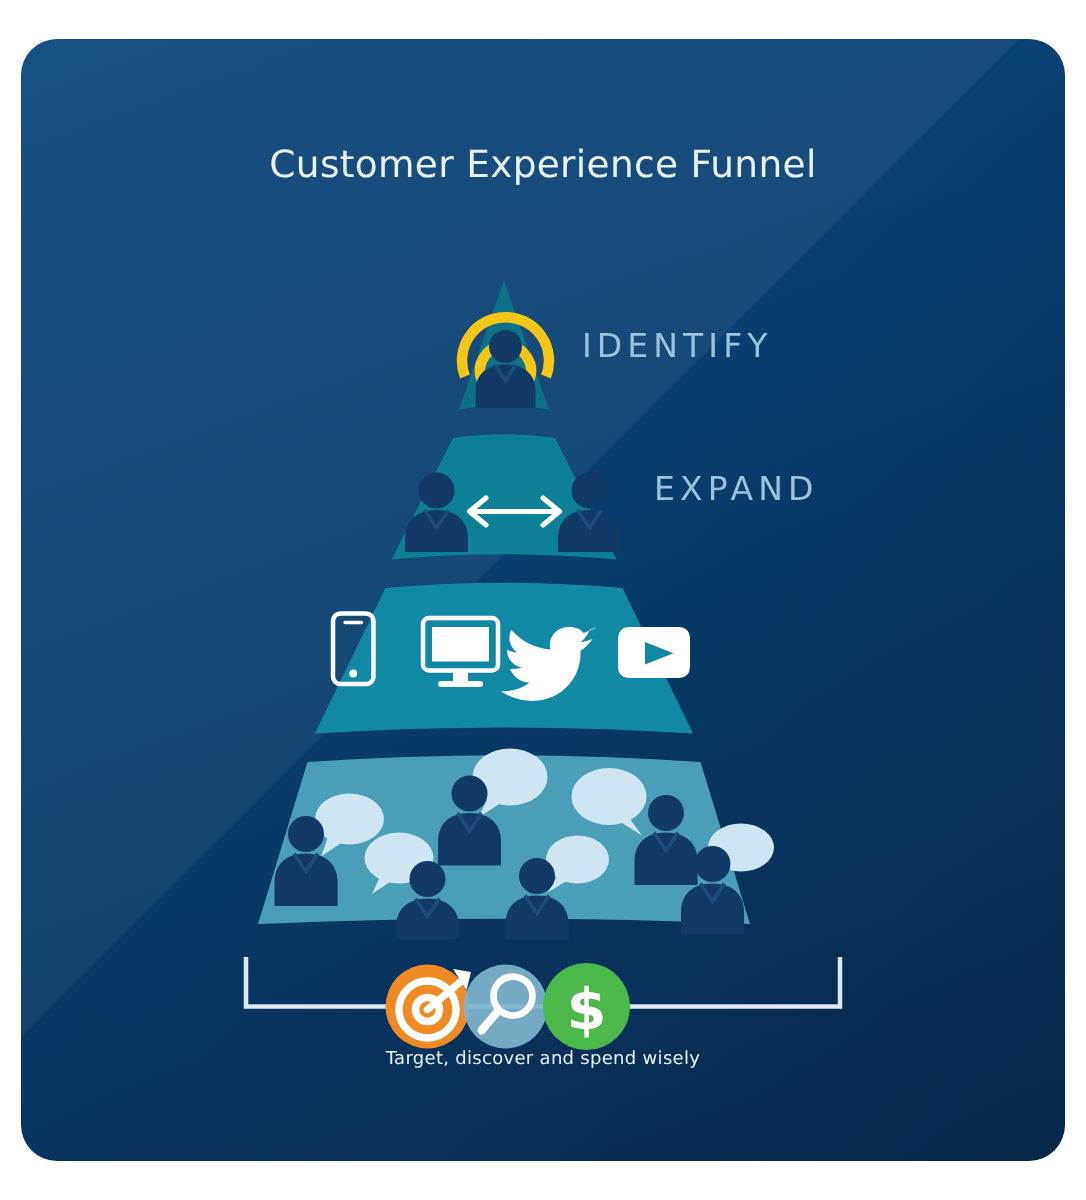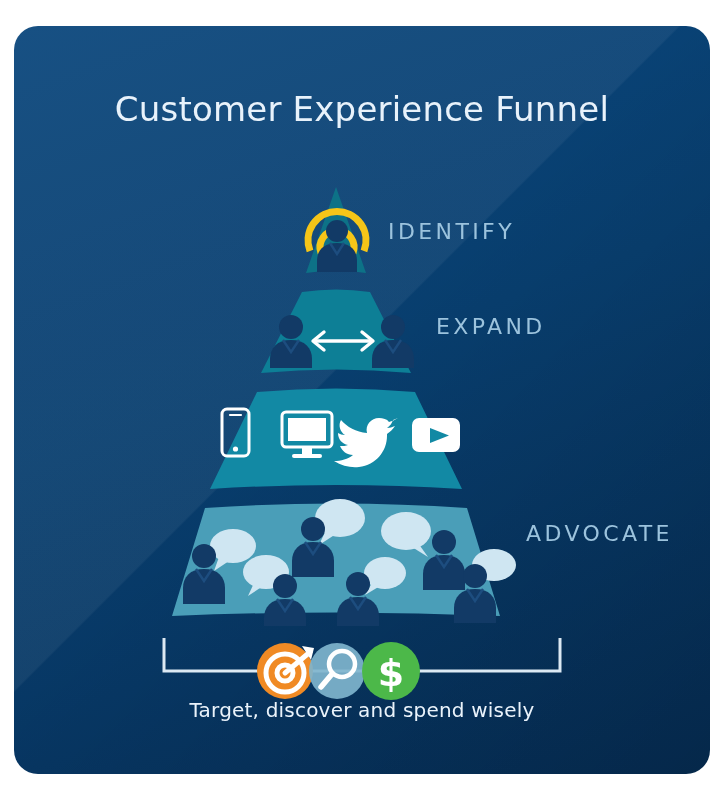--- a/index.html
+++ b/index.html
@@ -6,34 +6,34 @@
   body{width:724px;height:800px;font-family:"DejaVu Sans","Liberation Sans",sans-serif;}
   .card{
     position:absolute;left:14px;top:26px;width:696px;height:748px;
     border-radius:24px;overflow:hidden;
     background:
       linear-gradient(135deg, rgba(255,255,255,0.055) 0%, rgba(255,255,255,0.055) 46%, rgba(0,0,0,0.0) 46.2%, rgba(0,0,0,0.16) 100%),
       linear-gradient(160deg,#0a467c 0%,#083e6e 45%,#062f58 100%);
   }
   .title{
     position:absolute;left:0;top:68px;width:100%;text-align:center;
-    color:#e8f2fb;font-size:34px;line-height:31px;font-weight:400;letter-spacing:.2px;
+    color:#e8f2fb;font-size:25px;line-height:31px;font-weight:400;letter-spacing:.2px;
   }
   .title .l2{display:block;}
   .stage{position:absolute;left:0;top:0;width:696px;height:748px;}
   .tier-label{
     position:absolute;color:#9cc3dd;font-size:22px;letter-spacing:3.4px;font-weight:400;white-space:nowrap;
   }
   #lab-identify{left:374px;top:193px;}
   #lab-expand{left:422px;top:288px;}
   #lab-engage{left:460px;top:382px;}
   #lab-advocate{left:512px;top:495px;}
   .caption{
     position:absolute;left:0;top:672px;width:100%;text-align:center;
-    color:#eaf3fb;font-size:20px;letter-spacing:.2px;
+    color:#eaf3fb;font-size:12px;letter-spacing:.2px;
   }
   svg{display:block;}
 </style>
 </head>
 <body>
 
 <div class="card">
 
   <div class="title">
     <span>Customer Experience Funnel</span>
@@ -179,17 +179,16 @@
 
         <g>
           <circle cx="377" cy="645" r="29" fill="#4cb849"></circle>
           <text x="377" y="660" text-anchor="middle" font-family="DejaVu Sans, sans-serif" font-size="38" font-weight="bold" fill="#ffffff">$</text>
         </g>
       </g>
     </svg>
 
     <div class="tier-label" id="lab-expand">EXPAND</div>
     <div class="tier-label" id="lab-identify">IDENTIFY</div>
-    <div class="tier-label" id="lab-advocate">ADVOCATE</div>
   </div>
 
   <div class="caption">Target, discover and spend wisely</div>
 </div>
 
 </body></html>

